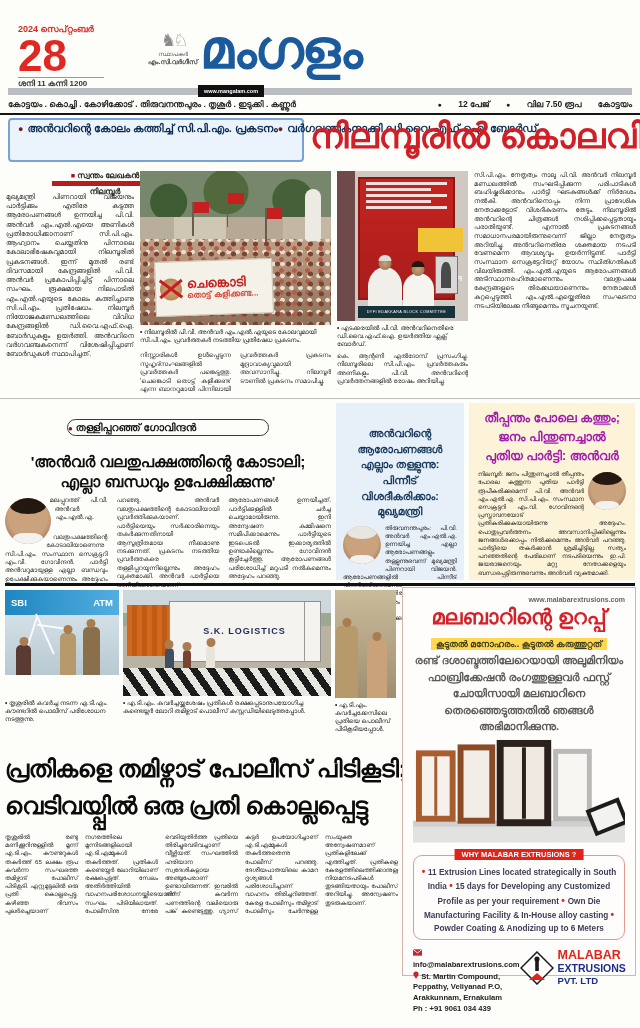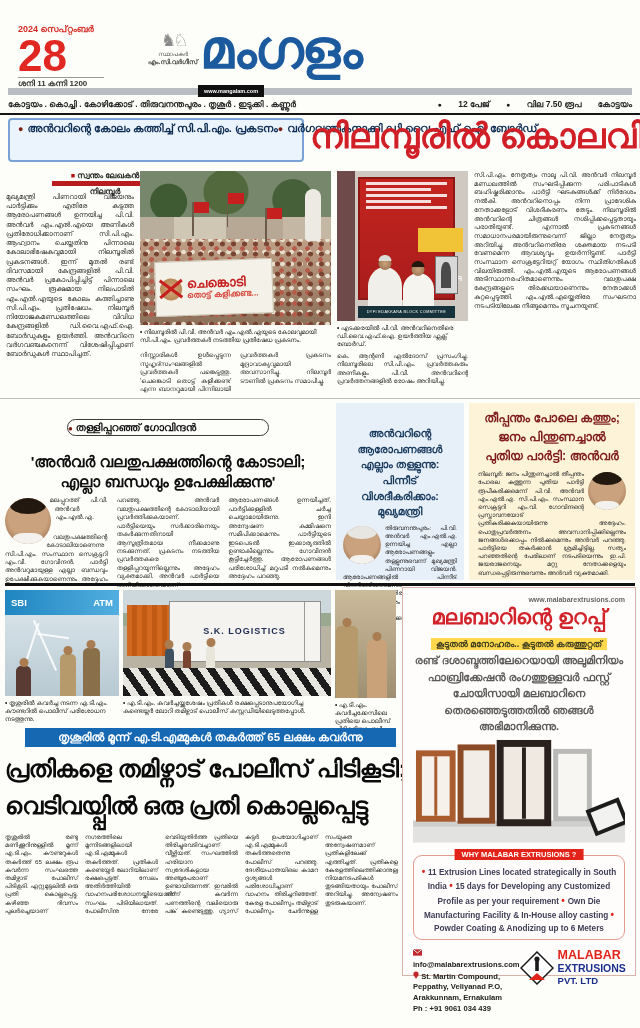--- a/index.html
+++ b/index.html
@@ -97,27 +97,27 @@
   .hs-dark::before{background:#23180f;}
   .hs-white::before{background:#e8e6e2;}
   .headshot::after{content:"";position:absolute;left:18%;bottom:-2%;width:64%;height:26%;background:#f3f2ee;border-radius:40% 40% 0 0;}
   .hs-g{float:left;width:46px;height:46px;margin:2px 5px 2px 0;shape-outside:circle(50%);}
   .box2{left:336px;top:403px;width:128px;height:177px;background:#e7eff8;padding:23px 7px;box-sizing:border-box;}
   .box2-headline{text-align:center;font-weight:800;font-size:10.8px;color:#17395c;line-height:1.45;}
   .box2-body{margin-top:4px;font-size:6.2px;height:100px;overflow:hidden;}
   .hs-s{float:left;width:38px;height:38px;margin:2px 4px 2px 0;}
   .hs-r{float:right;width:38px;height:38px;margin:2px 0 2px 4px;}
   .box3{left:469px;top:403px;width:166px;height:177px;background:#fcf3d9;padding:6px 9px;box-sizing:border-box;}
-  .box3-headline{text-align:center;font-weight:800;font-size:12.5px;color:#7f1d1d;line-height:1.5;}
+  .box3-headline{text-align:center;font-weight:800;font-size:12.5px;color:#a21caf;line-height:1.5;}
   .box3-body{margin-top:5px;font-size:6.2px;height:108px;overflow:hidden;}
 
   .thickrule{left:5px;top:583px;width:630px;height:3px;background:#111;}
 
   
-  .photoA{left:5px;top:590px;width:114px;height:106px;background:linear-gradient(#dfe9ee,#b8c9d2);}
+  .photoA{left:5px;top:590px;width:114px;height:85px;background:linear-gradient(#dfe9ee,#b8c9d2);}
   .pa-sign{position:absolute;left:0;top:0;width:100%;height:25px;background:linear-gradient(90deg,#1f86c0,#52aee0);
            color:#fff;font-weight:800;font-size:9.5px;display:flex;align-items:center;justify-content:space-between;padding:0 6px;box-sizing:border-box;}
   .pa-crack{position:absolute;background:#fff;opacity:.85;}
   .photoB{left:123px;top:590px;width:208px;height:106px;background:linear-gradient(#cdd8dd 0 22%,#9aa98f 22% 34%,#b9b3a4 34%);}
   .pb-orange{position:absolute;left:2%;top:14%;width:22%;height:48%;background:repeating-linear-gradient(90deg,#d2691e 0 5px,#c05a14 5px 10px);}
   .pb-box{position:absolute;left:22%;top:10%;width:72%;height:56%;background:#f4f3ef;border:1.5px solid #8f8f8f;
           display:flex;align-items:center;justify-content:center;}
   .pb-box span{color:#1d2a52;font-weight:800;font-size:9px;letter-spacing:1px;}
   .pb-box i{position:absolute;right:10%;top:0;width:1px;height:100%;background:#999;}
   .pb-chev{position:absolute;left:0;bottom:0;width:100%;height:26%;
@@ -308,21 +308,20 @@
     <div class="pb-chev"></div>
   </div>
   <div class="abs photo photoC">
     <div class="pfig" style="left:2%;bottom:0;width:22px;height:72px;background:#b79a6b;"></div>
     <div class="pfig" style="left:52%;bottom:0;width:20px;height:58px;background:#caa27a;"></div>
   </div>
   <div class="abs cap capA"><span class="cb">•</span> <span>തൃശൂരിൽ കവർച്ച നടന്ന എ.ടി.എം. കൗണ്ടറിൽ പൊലീസ് പരിശോധന നടത്തുന്നു.</span></div>
   <div class="abs cap capB"><span class="cb">•</span> <span>എ.ടി.എം. കവർച്ചയ്ക്കുശേഷം പ്രതികൾ രക്ഷപ്പെടാനുപയോഗിച്ച കണ്ടെയ്നർ ലോറി തമിഴ്നാട് പൊലീസ് കസ്റ്റഡിയിലെടുത്തപ്പോൾ.</span></div>
   <div class="abs cap capC"><span class="cb">•</span> <span>എ.ടി.എം. കവർച്ചക്കേസിലെ പ്രതിയെ പൊലീസ് പിടികൂടിയപ്പോൾ.</span></div>
 
-  <div class="abs kickerbar">തൃശൂരിൽ മൂന്ന് എ.ടി.എമ്മുകൾ തകർത്ത് 65 ലക്ഷം കവർന്നു</div>
   <div class="abs crime-headline">
     <div>പ്രതികളെ തമിഴ്നാട് പോലീസ് പിടികൂടി;</div>
     <div>വെടിവയ്പ്പിൽ ഒരു പ്രതി കൊല്ലപ്പെട്ടു</div>
   </div>
   <div class="abs crime-body bodytext">തൃശൂരിൽ രണ്ടു മണിക്കൂറിനുള്ളിൽ മൂന്ന് എ.ടി.എം. കൗണ്ടറുകൾ തകർത്ത് 65 ലക്ഷം രൂപ കവർന്ന സംഘത്തെ തമിഴ്നാട് പോലീസ് പിടികൂടി. ഏറ്റുമുട്ടലിൽ ഒരു പ്രതി കൊല്ലപ്പെട്ടു. കഴിഞ്ഞ ദിവസം പുലർച്ചെയാണ് നഗരത്തിലെ മൂന്നിടങ്ങളിലായി എ.ടി.എമ്മുകൾ തകർത്തത്. പ്രതികൾ കണ്ടെയ്നർ ലോറിയിലാണ് രക്ഷപ്പെട്ടത്. സേലം അതിർത്തിയിൽ വാഹനപരിശോധനയ്ക്കിടെയാണ് സംഘം പിടിയിലായത്. പോലീസിനു നേരേ വെടിയുതിർത്ത പ്രതിയെ തിരിച്ചുവെടിവച്ചാണ് വീഴ്ത്തിയത്. സംഘത്തിൽ ഹരിയാന സ്വദേശികളായ അഞ്ചുപേരാണ് ഉണ്ടായിരുന്നത്. ഇവരിൽ നിന്ന് കവർന്ന പണത്തിന്റെ വലിയൊരു പങ്ക് കണ്ടെടുത്തു. ഗ്യാസ് കട്ടർ ഉപയോഗിച്ചാണ് എ.ടി.എമ്മുകൾ തകർത്തതെന്നു പോലീസ് പറഞ്ഞു. ദേശീയപാതയിലെ കാമറ ദൃശ്യങ്ങൾ പരിശോധിച്ചാണ് വാഹനം തിരിച്ചറിഞ്ഞത്. കേരള പോലീസും തമിഴ്നാട് പോലീസും ചേർന്നുള്ള സംയുക്ത അന്വേഷണമാണ് പ്രതികളിലേക്ക് എത്തിച്ചത്. പ്രതികളെ കേരളത്തിലെത്തിക്കാനുള്ള നിയമനടപടികൾ തുടങ്ങിയതായും പോലീസ് അറിയിച്ചു. അന്വേഷണം തുടരുകയാണ്.</div>
 
   <div class="abs ad">
     <div class="ad-site">www.malabarextrusions.com</div>
     <div class="ad-title">മലബാറിന്റെ ഉറപ്പ്</div>
     <div class="ad-sub"><span>കൂടുതൽ മനോഹരം.. കൂടുതൽ കരുത്തുറ്റത്</span></div>

